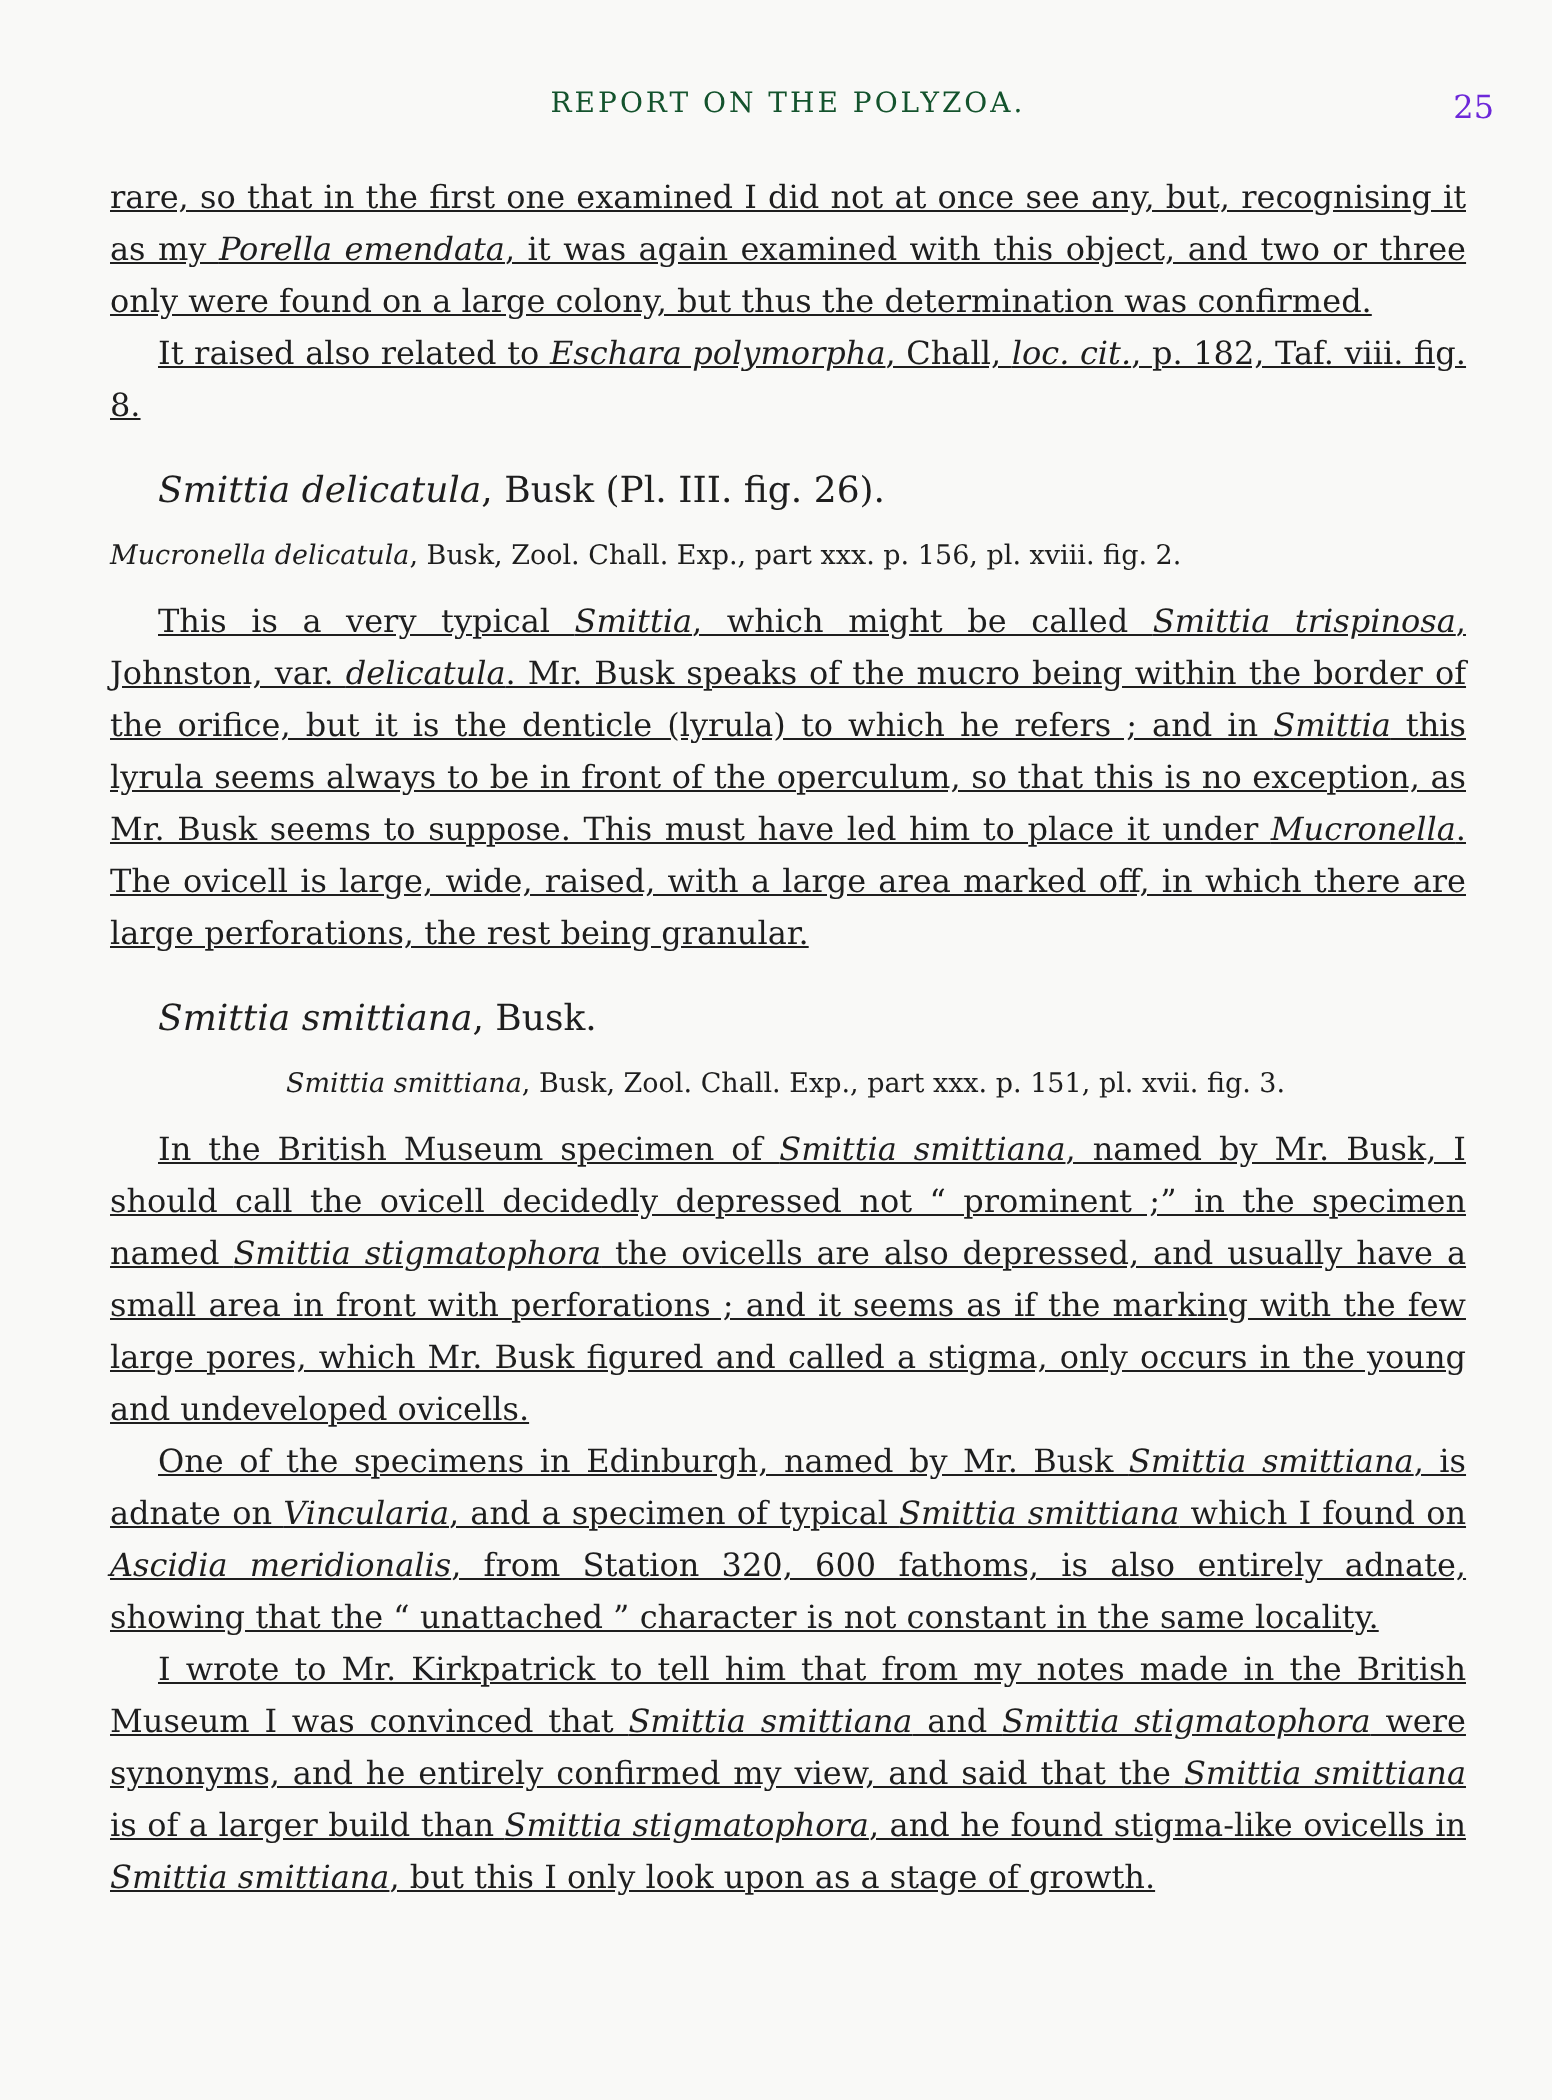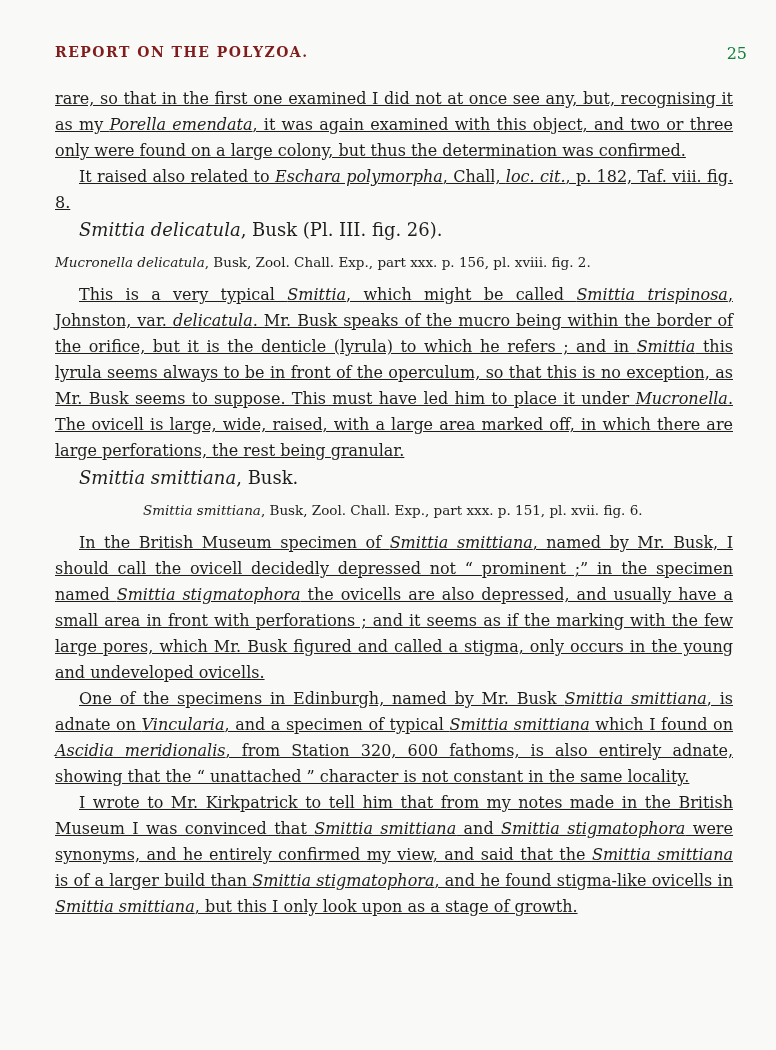--- a/index.html
+++ b/index.html
@@ -20,53 +20,53 @@
   
   .running-head {
     position: absolute;
     top: 44px;
     left: 55px;
     width: 678px;
     height: 22px;
   }
   .running-title {
     display: block;
-    text-align: left;
+    text-align: center;
     font-size: 14px;
-    font-weight: bold;
+    font-weight: normal;
     letter-spacing: 1.5px;
-    color: #7f1d1d;
+    color: #14532d;
   }
   .page-number {
     position: absolute;
     top: 0;
     right: -14px;
     font-size: 16px;
-    color: #15803d;
+    color: #6d28d9;
   }
   
   .content {
     position: absolute;
     top: 86px;
     left: 55px;
     width: 678px;
   }
   .block { margin: 0; }
   .body {
     font-size: 16px;
     line-height: 26px;
     text-align: justify;
     text-decoration: underline;
   }
   .body .line { text-indent: 24px; }
   .body.noindent .line { text-indent: 0; }
   .heading {
     font-size: 18px;
     line-height: 24px;
-    margin-top: 2px;
+    margin-top: 18px;
     margin-bottom: 9px;
     margin-left: 24px;
   }
   .citation {
     font-size: 13.5px;
     line-height: 22px;
     margin-bottom: 9px;
   }
   .it { font-style: italic; }
 </style>
@@ -91,21 +91,21 @@
       <div class="block citation" style="">
         <div class="line"><span class="it">Mucronella delicatula</span><span>, Busk, Zool. Chall. Exp., part xxx. p. 156, pl. xviii. fig. 2.</span></div>
       </div>
       <div class="block body">
         <div class="line"><span>This is a very typical </span><span class="it">Smittia</span><span>, which might be called </span><span class="it">Smittia trispinosa</span><span>, Johnston, var. </span><span class="it">delicatula</span><span>.  Mr. Busk speaks of the mucro being within the border of the orifice, but it is the denticle (lyrula) to which he refers ; and in </span><span class="it">Smittia</span><span> this lyrula seems always to be in front of the operculum, so that this is no exception, as Mr. Busk seems to suppose. This must have led him to place it under </span><span class="it">Mucronella</span><span>.  The ovicell is large, wide, raised, with a large area marked off, in which there are large perforations, the rest being granular.</span></div>
       </div>
       <div class="block heading">
         <div class="line"><span class="it">Smittia smittiana</span><span>, Busk.</span></div>
       </div>
       <div class="block citation" style="margin-left: 88px;">
-        <div class="line"><span class="it">Smittia smittiana</span><span>, Busk, Zool. Chall. Exp., part xxx. p. 151, pl. xvii. fig. 6.</span></div>
+        <div class="line"><span class="it">Smittia smittiana</span><span>, Busk, Zool. Chall. Exp., part xxx. p. 151, pl. xvii. fig. 3.</span></div>
       </div>
       <div class="block body">
         <div class="line"><span>In the British Museum specimen of </span><span class="it">Smittia smittiana</span><span>, named by Mr. Busk, I should call the ovicell decidedly depressed not “ prominent ;” in the specimen named </span><span class="it">Smittia stigmatophora</span><span> the ovicells are also depressed, and usually have a small area in front with perforations ; and it seems as if the marking with the few large pores, which Mr. Busk figured and called a stigma, only occurs in the young and undeveloped ovicells.</span></div>
       </div>
       <div class="block body">
         <div class="line"><span>One of the specimens in Edinburgh, named by Mr. Busk </span><span class="it">Smittia smittiana</span><span>, is adnate on </span><span class="it">Vincularia</span><span>, and a specimen of typical </span><span class="it">Smittia smittiana</span><span> which I found on </span><span class="it">Ascidia meridionalis</span><span>, from Station 320, 600 fathoms, is also entirely adnate, showing that the “ unattached ” character is not constant in the same locality.</span></div>
       </div>
       <div class="block body">
         <div class="line"><span>I wrote to Mr. Kirkpatrick to tell him that from my notes made in the British Museum I was convinced that </span><span class="it">Smittia smittiana</span><span> and </span><span class="it">Smittia stigmatophora</span><span> were synonyms, and he entirely confirmed my view, and said that the </span><span class="it">Smittia smittiana</span><span> is of a larger build than </span><span class="it">Smittia stigmatophora</span><span>, and he found stigma-like ovicells in </span><span class="it">Smittia smittiana</span><span>, but this I only look upon as a stage of growth.</span></div>
       </div>

